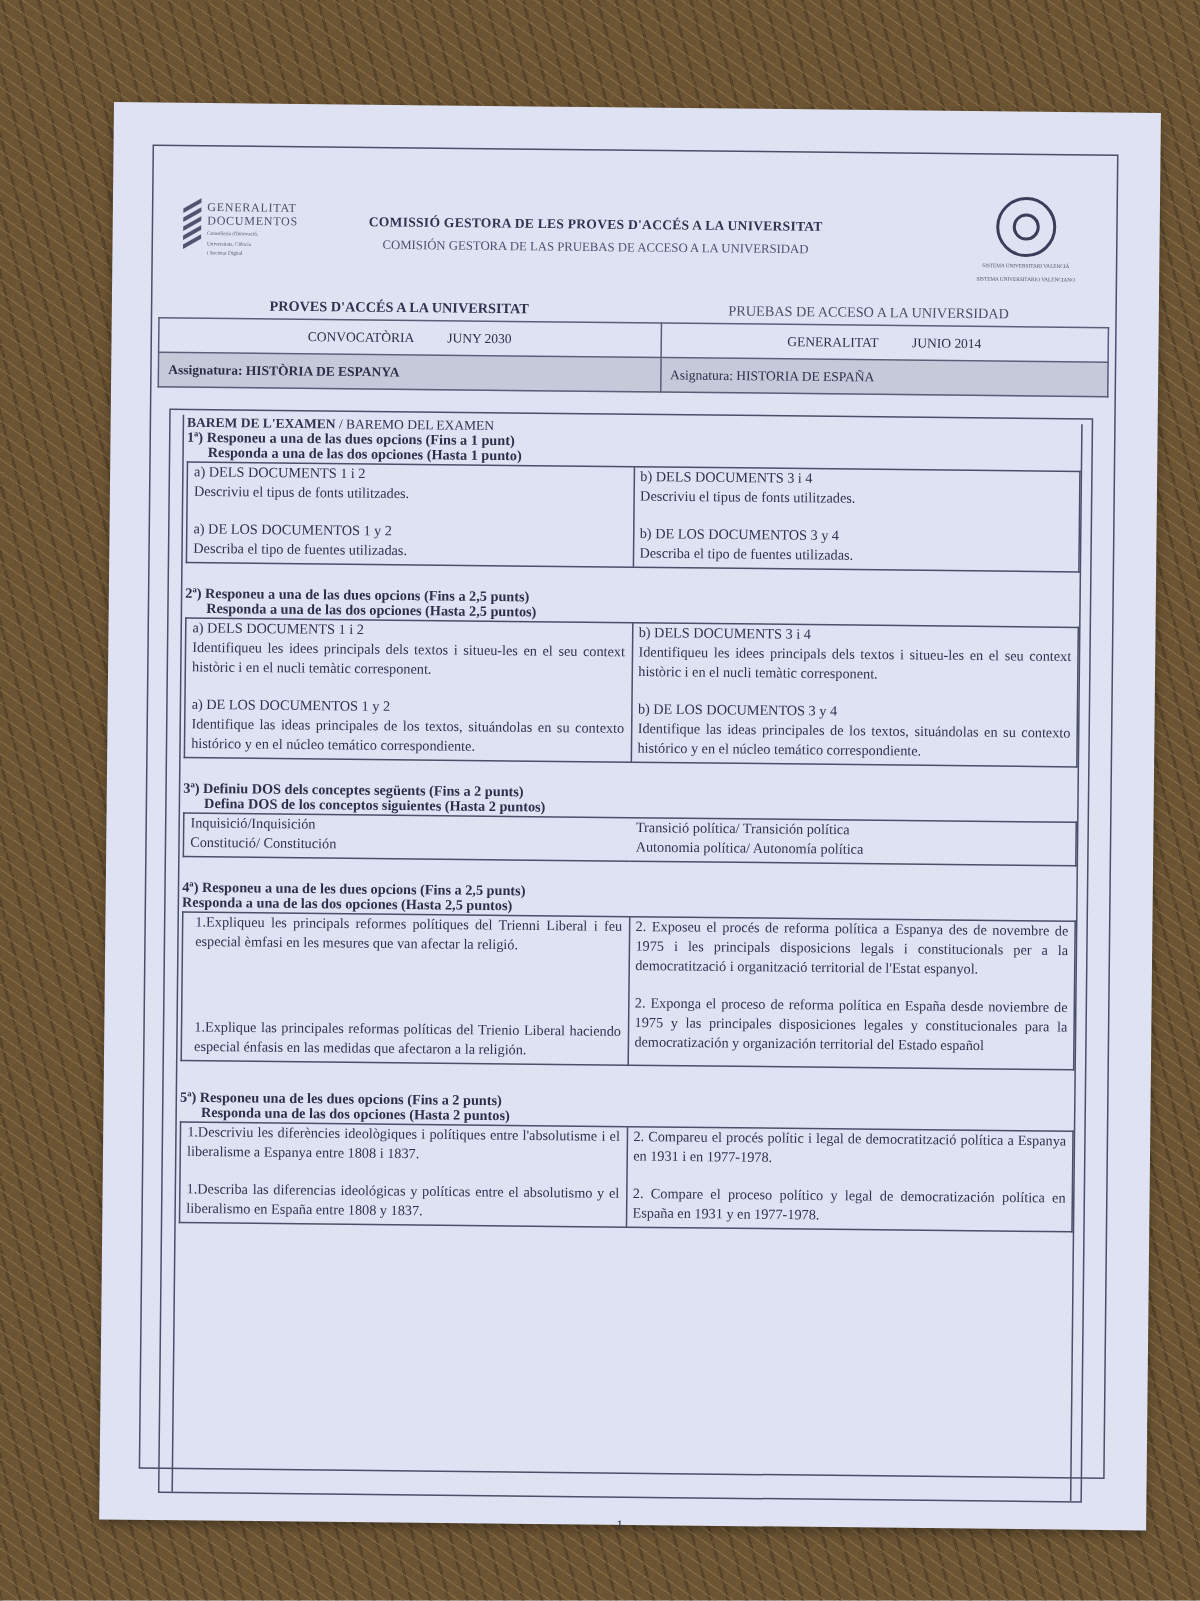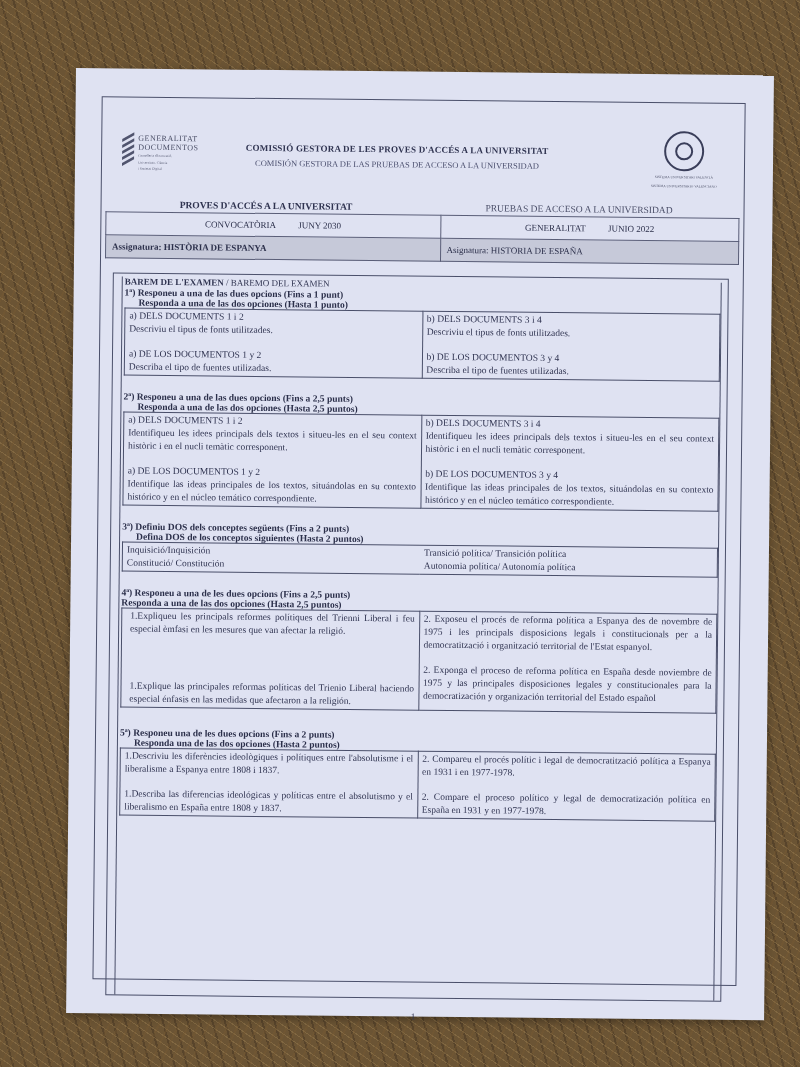--- a/index.html
+++ b/index.html
@@ -104,21 +104,21 @@
       <tbody>
           <tr>
         <td class="c-l">
           <span>CONVOCATÒRIA</span>
           &nbsp;&nbsp;&nbsp;&nbsp;&nbsp;&nbsp;&nbsp;&nbsp;
           <span>JUNY  2030</span>
         </td>
         <td class="c-l">
           <span>GENERALITAT</span>
           &nbsp;&nbsp;&nbsp;&nbsp;&nbsp;&nbsp;&nbsp;&nbsp;
-          <span>JUNIO  2022</span>
+          <span>JUNIO  2014</span>
         </td>
       </tr>
       <tr>
         <td class="shaded" style="font-weight:bold">Assignatura: HISTÒRIA DE ESPANYA</td>
         <td class="shaded">Asignatura: HISTORIA DE ESPAÑA</td>
       </tr>
     </tbody>
       </table>
 
     <div class="barem">

